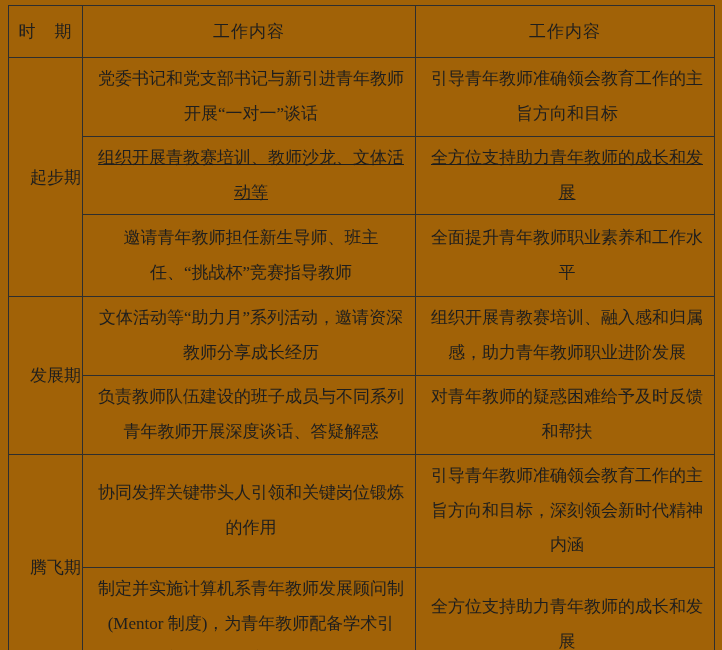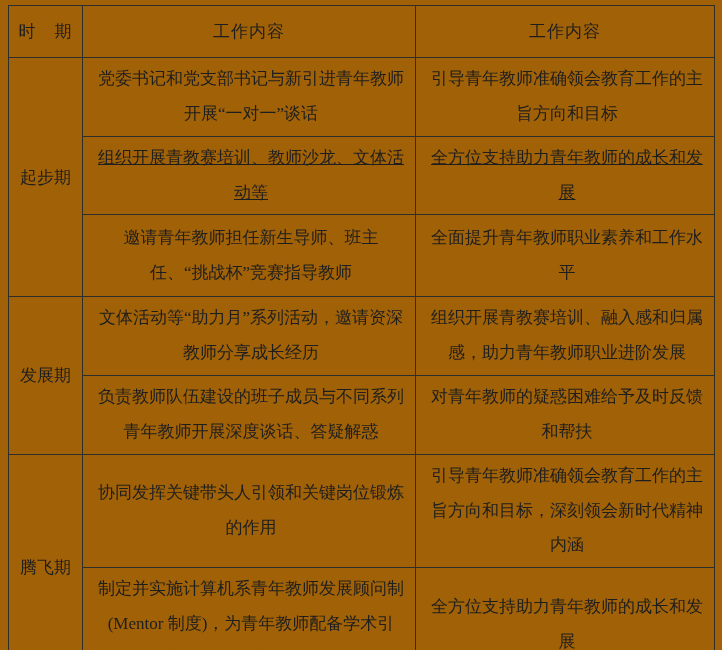--- a/index.html
+++ b/index.html
@@ -36,21 +36,21 @@
     vertical-align: middle;
     box-sizing: border-box;
     overflow: hidden;
   }
   th.hdr {
     text-align: center;
     height: 52px;
     letter-spacing: 1px;
   }
   td.period-cell {
-    text-align: center;
+    text-align: right;
     letter-spacing: 0px;
   }
   td.text-cell {
     padding: 4px 8px 4px 12px;
     line-height: 2.05;
     text-align: center;
   }
   tr.r1 { height: 74px; }
   tr.r2 { height: 69px; text-decoration: underline; }
   tr.r3 { height: 82px; padding-left: 25px; }

